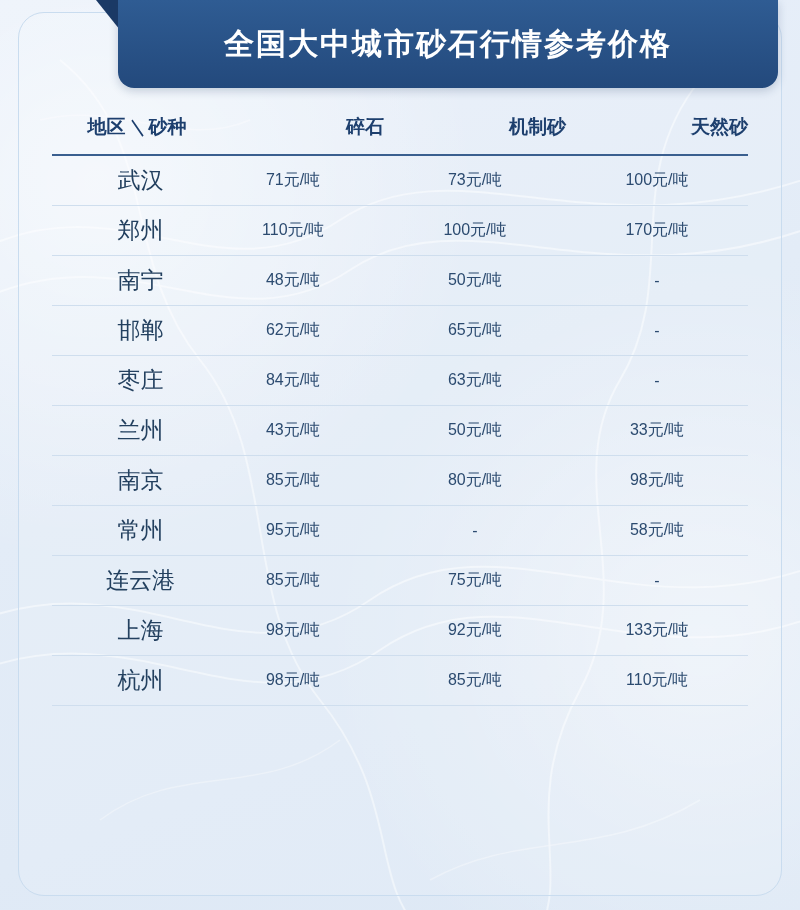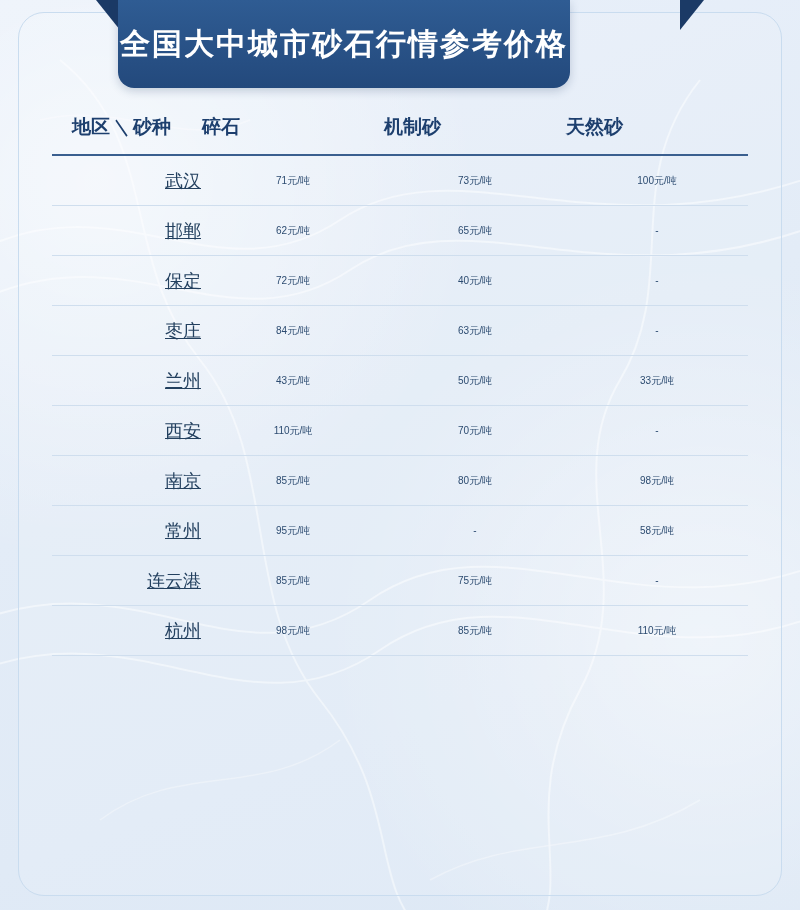--- a/index.html
+++ b/index.html
@@ -51,21 +51,21 @@
     position: absolute;
     left: 96px;
     top: 0;
     width: 608px;
     height: 92px;
   }
   .ribbon {
     position: absolute;
     left: 22px;
     top: 0;
-    width: 452px;
+    width: 660px;
     height: 88px;
     background: linear-gradient(180deg, #2f5c93 0%, #23497c 100%);
     border-bottom-left-radius: 16px;
     border-bottom-right-radius: 16px;
     box-shadow: 0 3px 10px rgba(30,60,100,0.22);
     display: flex;
     align-items: center;
     justify-content: center;
   }
   .ribbon-title {
@@ -108,54 +108,53 @@
   table.price-table col.c0 { width: 150px; }
   table.price-table col.c1 { width: 182px; }
   table.price-table col.c2 { width: 182px; }
   table.price-table col.c3 { width: 182px; }
 
   thead th {
     padding: 10px 0 14px 0;
     font-size: 19px;
     font-weight: bold;
     color: #1d3f6e;
-    text-align: left;
+    text-align: right;
     border-bottom: 2px solid #3a5f8f;
   }
   thead th.col-region {
     position: relative;
-    text-align: left;
+    text-align: center;
     padding-left: 20px;
   }
   .region-head {
     display: inline-block;
     position: relative;
     white-space: nowrap;
   }
   .region-head .slash {
     display: inline-block;
     padding: 0 2px;
     font-weight: bold;
     transform: scaleX(0.8);
   }
 
   tbody td {
     height: 47px;
-    font-size: 10px;
+    font-size: 16px;
     color: #2c4b70;
     text-align: center;
     border-bottom: 1px solid #cfdeee;
     vertical-align: middle;
   }
   tbody td.region {
-    text-align: right;
+    text-align: center;
     padding-left: 28px;
     color: #23405f;
-    font-size: 18px;
-    text-decoration: underline;
+    font-size: 23px;
   }
   tbody tr:last-child td {
     border-bottom: 1px solid #cfdeee;
   }
 </style>
 </head>
 <body>
 
 <div class="page">
 
@@ -206,68 +205,74 @@
         </tr>
       </thead>
       <tbody id="table-body">
           <tr>
             <td class="region">武汉</td>
             <td>71元/吨</td>
             <td>73元/吨</td>
             <td>100元/吨</td>
           </tr>
           <tr>
+            <td class="region">郑州</td>
+            <td>110元/吨</td>
+            <td>100元/吨</td>
+            <td>170元/吨</td>
+          </tr>
+          <tr>
+            <td class="region">南宁</td>
+            <td>48元/吨</td>
+            <td>50元/吨</td>
+            <td>-</td>
+          </tr>
+          <tr>
             <td class="region">邯郸</td>
             <td>62元/吨</td>
             <td>65元/吨</td>
-            <td>-</td>
-          </tr>
-          <tr>
-            <td class="region">保定</td>
-            <td>72元/吨</td>
-            <td>40元/吨</td>
             <td>-</td>
           </tr>
           <tr>
             <td class="region">枣庄</td>
             <td>84元/吨</td>
             <td>63元/吨</td>
             <td>-</td>
           </tr>
           <tr>
             <td class="region">兰州</td>
             <td>43元/吨</td>
             <td>50元/吨</td>
             <td>33元/吨</td>
           </tr>
           <tr>
-            <td class="region">西安</td>
-            <td>110元/吨</td>
-            <td>70元/吨</td>
-            <td>-</td>
-          </tr>
-          <tr>
             <td class="region">南京</td>
             <td>85元/吨</td>
             <td>80元/吨</td>
             <td>98元/吨</td>
           </tr>
           <tr>
             <td class="region">常州</td>
             <td>95元/吨</td>
             <td>-</td>
             <td>58元/吨</td>
           </tr>
           <tr>
             <td class="region">连云港</td>
             <td>85元/吨</td>
             <td>75元/吨</td>
             <td>-</td>
           </tr>
           <tr>
+            <td class="region">上海</td>
+            <td>98元/吨</td>
+            <td>92元/吨</td>
+            <td>133元/吨</td>
+          </tr>
+          <tr>
             <td class="region">杭州</td>
             <td>98元/吨</td>
             <td>85元/吨</td>
             <td>110元/吨</td>
           </tr>
         </tbody>
     </table>
   </div>
 
 </div>

